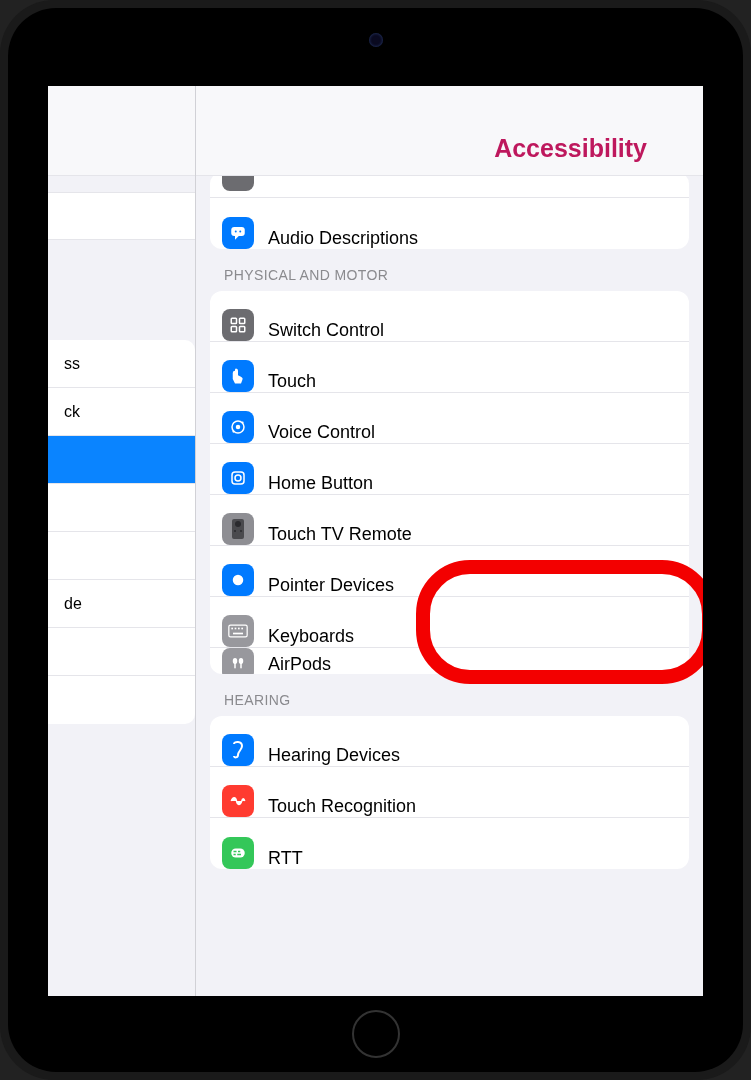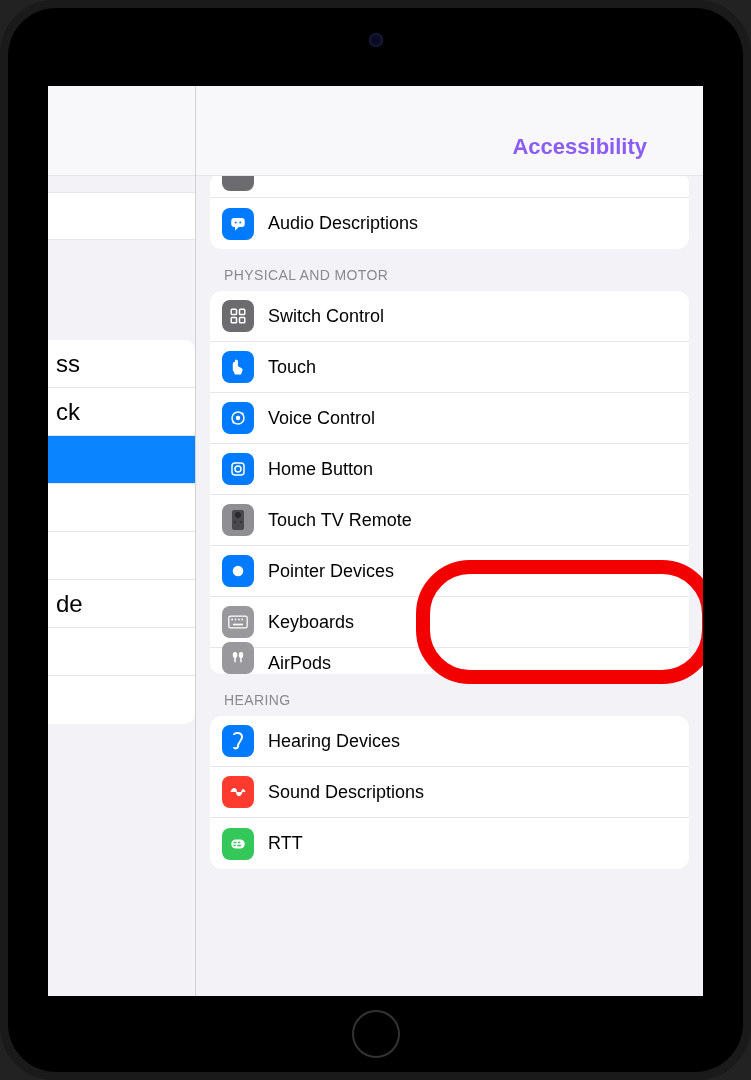--- a/index.html
+++ b/index.html
@@ -67,23 +67,23 @@
   }
   .sidebar-group {
     margin-top: 12px;
     background: #fff;
     border-radius: 0 10px 10px 0;
   }
   .sidebar-row {
     height: 48px;
     display: flex;
     align-items: center;
-    padding-left: 8px;
+    padding-left: 16px;
     border-bottom: 1px solid #e5e5ea;
-    font-size: 24px;
+    font-size: 16px;
     color: #000;
     white-space: nowrap;
     overflow: hidden;
   }
   .sidebar-row:last-child { border-bottom: none; }
   .sidebar-row.selected {
     background: #0a84ff;
     color: #fff;
   }
   .main {
@@ -99,57 +99,57 @@
     border-bottom: 1px solid #e5e5ea;
     display: flex;
     align-items: center;
     justify-content: center;
     position: relative;
   }
   .navbar-title {
     position: absolute;
     right: 56px;
     top: 48px;
-    font-size: 22px;
+    font-size: 25px;
     font-weight: 700;
-    color: #8b5cf6;
+    color: #be185d;
   }
   .content {
     flex: 1;
     overflow: hidden;
     padding: 0 14px 0 14px;
   }
   .section-header {
     font-size: 14px;
     color: #8a8a8e;
     letter-spacing: 0.4px;
     padding: 18px 14px 8px 14px;
   }
   .group {
     background: #fff;
     border-radius: 12px;
     overflow: hidden;
   }
   .row {
     display: flex;
-    align-items: center;
+    align-items: flex-end;
     height: 51px;
     padding: 0 12px;
     gap: 14px;
     border-bottom: 1px solid #e5e5ea;
   }
   .row:last-child { border-bottom: none; }
   .row.partial-top {
     height: 26px;
     align-items: flex-end;
     padding-bottom: 6px;
   }
   .row.partial-bottom {
     height: 26px;
-    align-items: flex-end;
+    align-items: center;
     padding-top: 6px;
     border-bottom: none;
   }
   .icon {
     width: 32px; height: 32px;
     border-radius: 8px;
     flex-shrink: 0;
     display: flex;
     align-items: center;
     justify-content: center;
@@ -324,21 +324,21 @@
                       </svg>
                     </div>
                     <div class="row-label">Hearing Devices</div>
                   </div>
                   <div class="row">
                     <div class="icon bg-red">
                       <svg width="18" height="18" viewBox="0 0 24 24">
                         <path fill="#fff" d="M3 12 C5 6 9 6 10 12 C11 18 15 18 17 12 C18 8 20 8 21 12" stroke="#fff" stroke-width="2"></path>
                       </svg>
                     </div>
-                    <div class="row-label">Sound Descriptions</div>
+                    <div class="row-label">Touch Recognition</div>
                   </div>
                   <div class="row">
                     <div class="icon bg-green">
                       <svg width="18" height="18" viewBox="0 0 24 24">
                         <rect x="3" y="6" width="18" height="12" rx="6" fill="#fff"></rect>
                         <rect x="6" y="9" width="4" height="2" fill="#34c759"></rect>
                         <rect x="12" y="9" width="3" height="2" fill="#34c759"></rect>
                         <rect x="6" y="13" width="3" height="2" fill="#34c759"></rect>
                         <rect x="11" y="13" width="5" height="2" fill="#34c759"></rect>
                       </svg>

